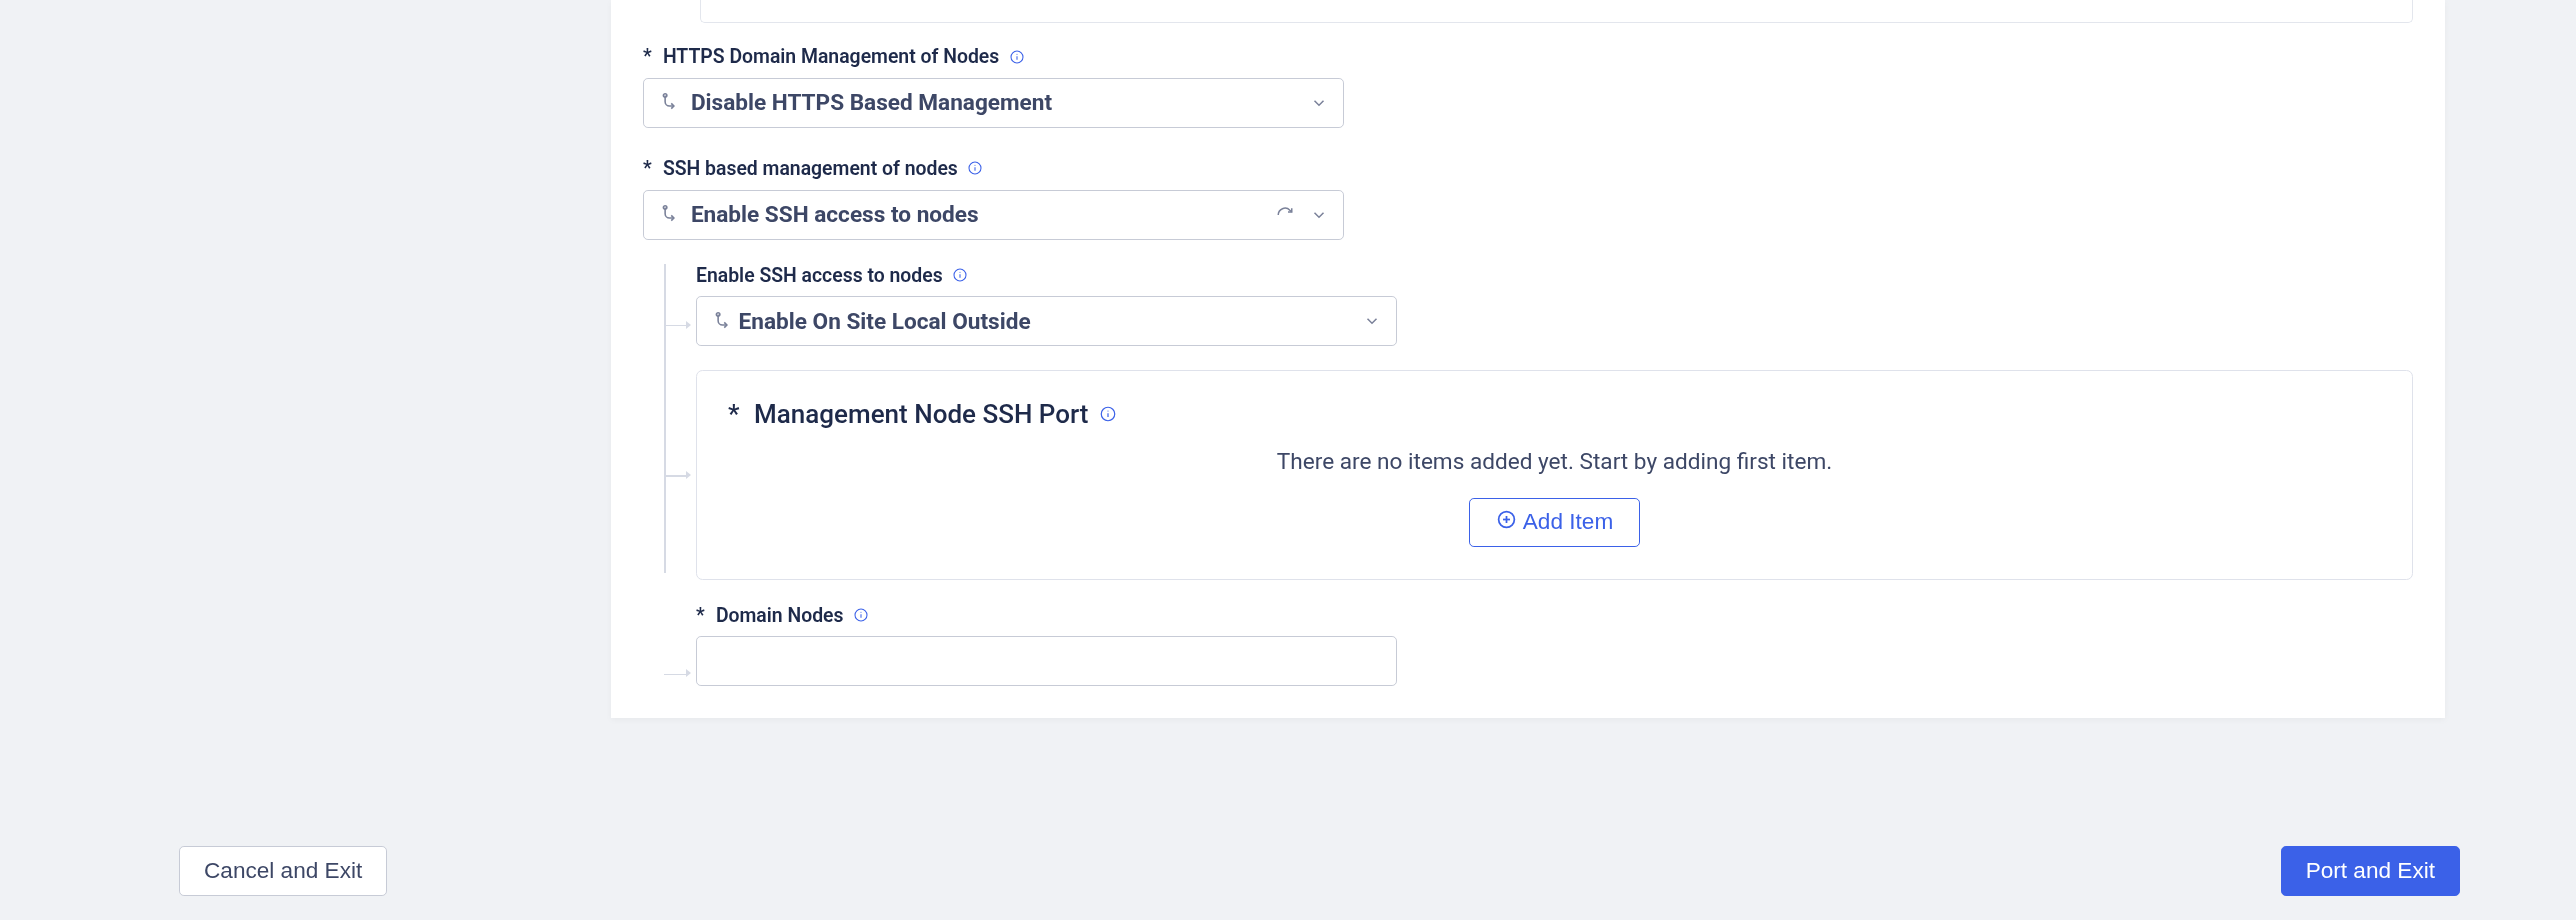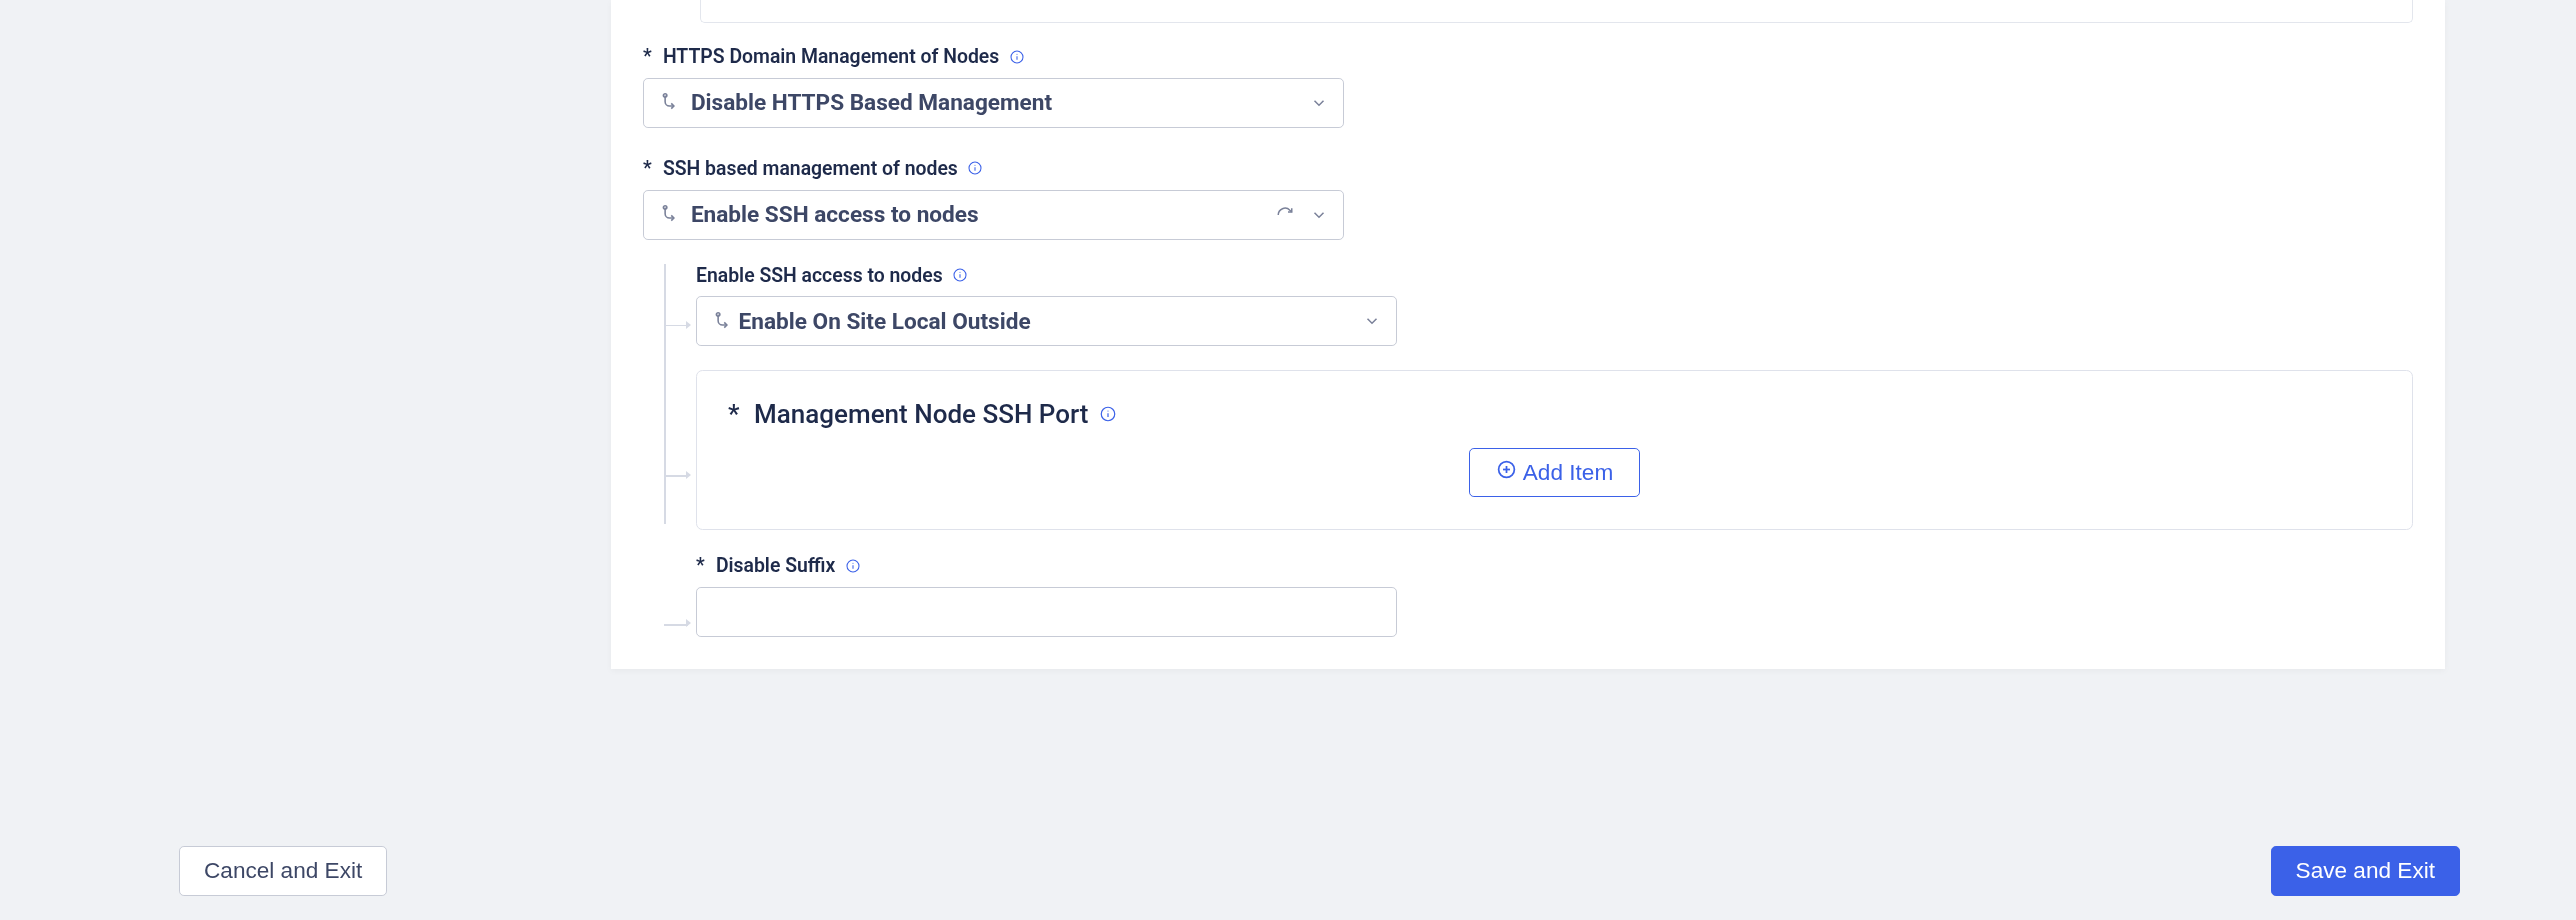--- a/index.html
+++ b/index.html
@@ -335,40 +335,41 @@
                 <span class="req">*</span>
                 <span>Management Node SSH Port</span>
                 <span class="info-icon">
                   <svg viewBox="0 0 24 24" fill="none" stroke="currentColor" stroke-width="1.6">
                       <circle cx="12" cy="12" r="9"></circle>
                       <line x1="12" y1="11" x2="12" y2="16"></line>
                       <circle cx="12" cy="8" r="0.8" fill="currentColor" stroke="none"></circle>
                     </svg>
                 </span>
               </div>
+              <div class="empty-text">There are no items added yet. Start by adding first item.</div>
               <div class="add-btn-wrap">
                 <button class="add-btn">
                   <span class="plus-icon">
                     <svg viewBox="0 0 24 24" fill="none" stroke="currentColor" stroke-width="2">
                         <circle cx="12" cy="12" r="9"></circle>
                         <line x1="12" y1="8" x2="12" y2="16"></line>
                         <line x1="8" y1="12" x2="16" y2="12"></line>
                       </svg>
                   </span>
                   <span>Add Item</span>
                 </button>
               </div>
             </div>
           </div>
 
           <div class="tree-node node-input">
             <div class="tree-arrow"></div>
             <div class="field-label">
               <span class="req">*</span>
-              <span>Disable Suffix</span>
+              <span>Domain Nodes</span>
               <span class="info-icon">
                 <svg viewBox="0 0 24 24" fill="none" stroke="currentColor" stroke-width="1.6">
                     <circle cx="12" cy="12" r="9"></circle>
                     <line x1="12" y1="11" x2="12" y2="16"></line>
                     <circle cx="12" cy="8" r="0.8" fill="currentColor" stroke="none"></circle>
                   </svg>
               </span>
             </div>
             <input type="text" class="text-input" value="" style="">
           </div>
@@ -377,18 +378,18 @@
       </div>
 
     </div>
   </div>
 
   <div class="footer">
     <button class="btn btn-secondary">
       <span>Cancel and Exit</span>
     </button>
     <button class="btn btn-primary">
-      <span>Save and Exit</span>
+      <span>Port and Exit</span>
     </button>
   </div>
 
 </div>
 
 
 </body></html>

